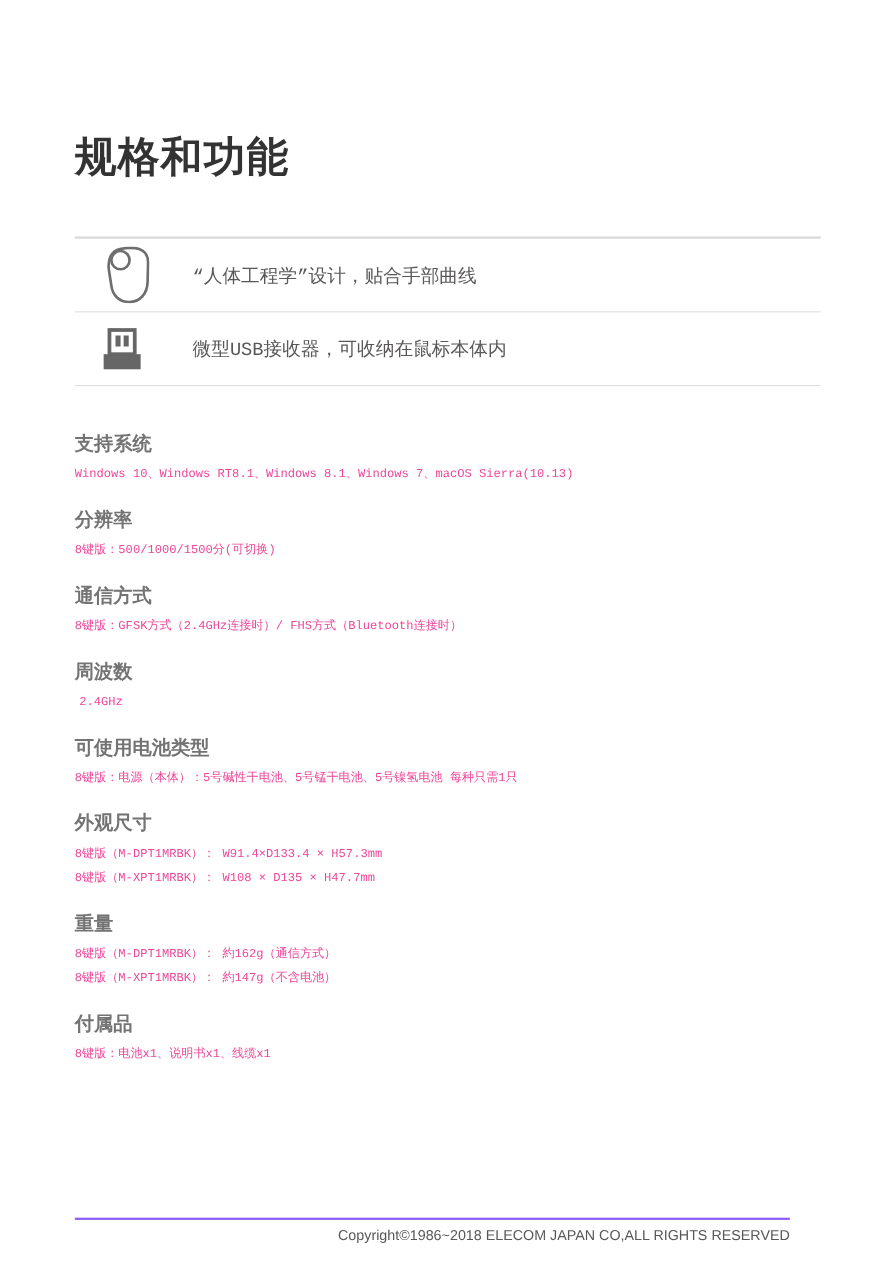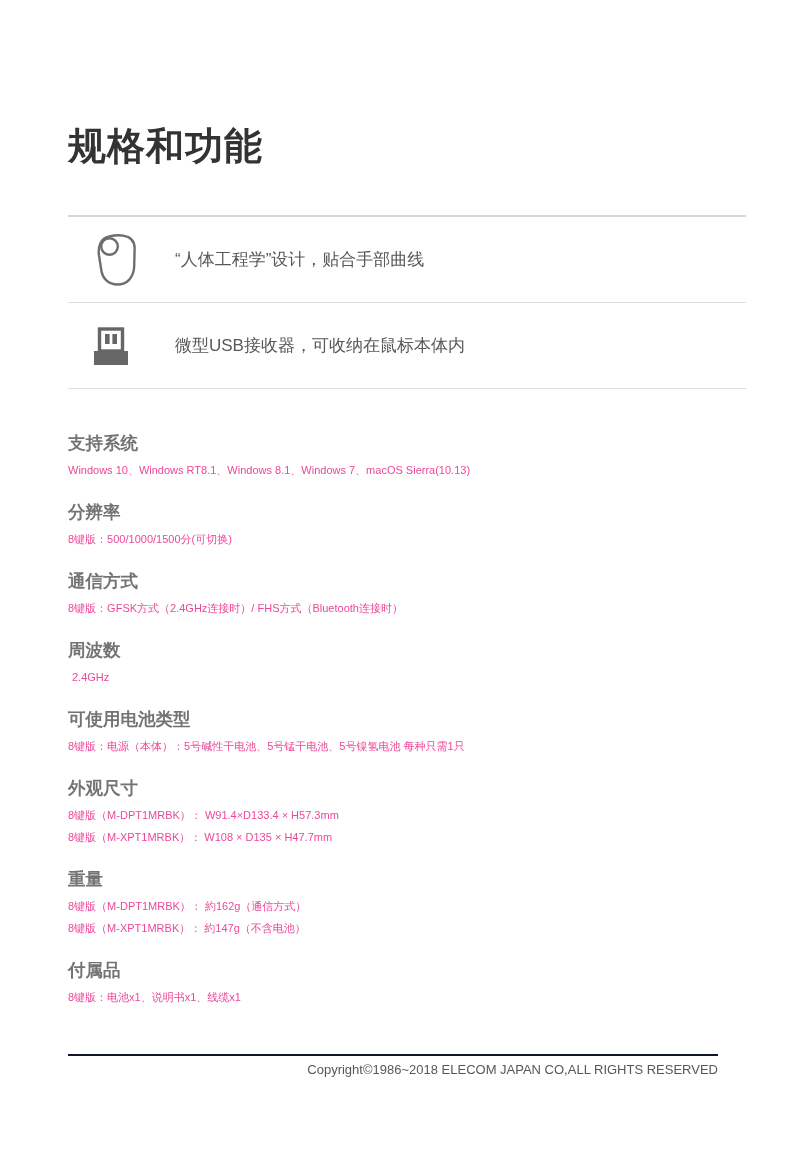--- a/index.html
+++ b/index.html
@@ -2,52 +2,52 @@
 <html><head>
 <meta charset="utf-8">
 <style>
   * { box-sizing: border-box; }
   html,body { margin:0; padding:0; }
   body {
     width:790px; height:1168px; background:#ffffff; position:relative;
     font-family:"Liberation Sans","DejaVu Sans",sans-serif;
     -webkit-font-smoothing:antialiased;
   }
-  .content { padding:0 44px 0 68px; }
+  .content { padding:0 44px 0 68px;font-family:Liberation Mono, monospace; }
 
   .page-title {
     padding-top:122px; font-size:38px; line-height:48px;
     font-weight:700; color:#333333; letter-spacing:1px;
   }
 
   .features { margin-top:45px; border-top:2px solid #d8d8d8; }
   .feature-row {
-    display:flex; align-items:center; height:86px;
+    display:flex; align-items:center; height:67px;
     border-bottom:1px solid #dddddd;
   }
   .feature-icon {
     width:107px; flex:0 0 107px; padding-left:26px;
     display:flex; align-items:center;
   }
   .feature-text { font-size:17px; color:#595757; }
 
   .specs { margin-top:42px; }
   .spec { margin-bottom:19px; }
   .spec h2 {
     margin:0 0 4px 0; font-size:17.5px; line-height:24px;
     font-weight:600; color:#737373;
   }
   .spec p {
     margin:0; font-size:11px; line-height:22px; color:#ec4899;
   }
   .spec p.indent { text-indent:4px; }
 
   .footer {
-    position:absolute; left:68px; right:72px; top:1054px;
-    border-top:2px solid #0f172a; padding-top:6px;
+    position:absolute; left:68px; right:72px; top:1107px;
+    border-top:2px solid #8b5cf6; padding-top:6px;
     text-align:right; font-size:13px; color:#595757;
   }
 </style>
 </head>
 <body>
 
 <div class="content">
 
   <div class="page-title">规格和功能</div>
 

